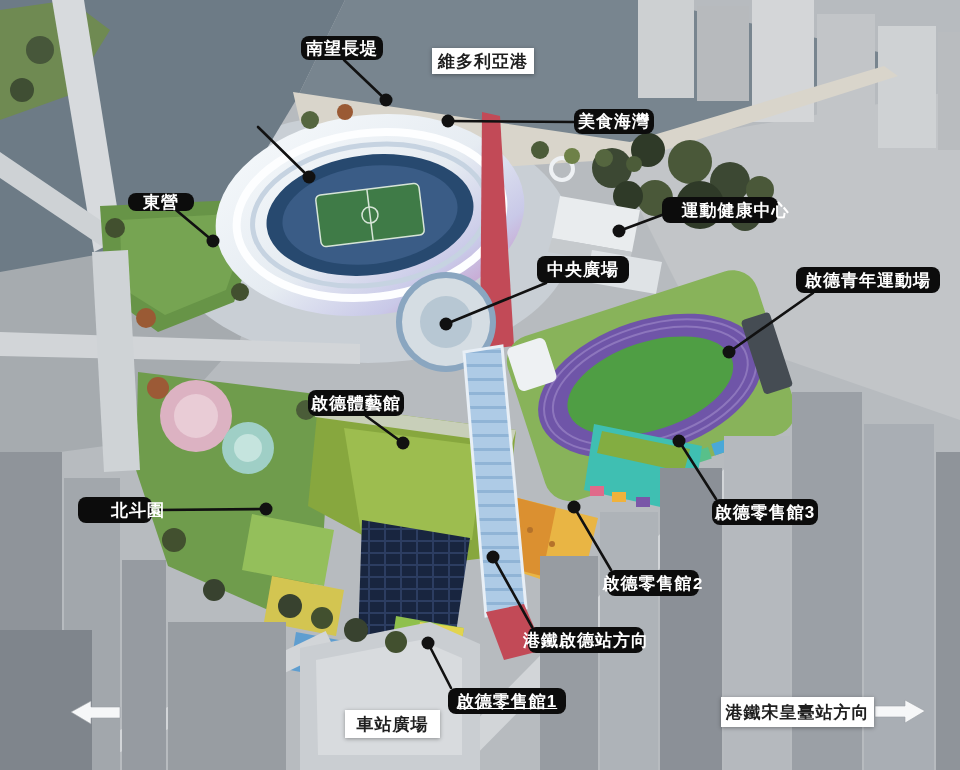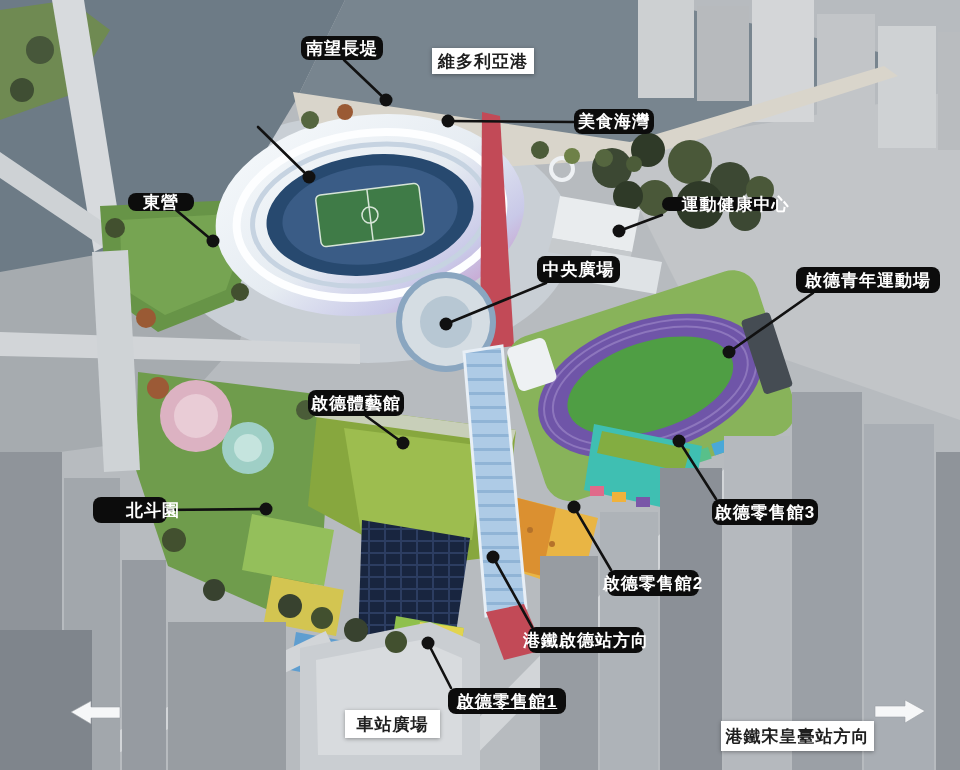--- a/index.html
+++ b/index.html
@@ -265,26 +265,26 @@
       <circle cx="428" cy="643" r="6.5" fill="#111111"></circle>
       <polygon points="71,712 91,701 91,707 120,707 120,718 91,718 91,724" fill="#f6f7f8" stroke="#9aa0a5" stroke-width="0.6"></polygon>
       <polygon points="925,711 905,700 905,706 875,706 875,717 905,717 905,723" fill="#f6f7f8" stroke="#9aa0a5" stroke-width="0.6"></polygon>
     </svg>
 
   <div class="labels">
       <div class="ann pill" style="left: 301px; top: 36px; width: 82px; height: 24px;">南望長堤</div>
       <div class="ann box" style="left: 432px; top: 48px; width: 102px; height: 26px;">維多利亞港</div>
       <div class="ann pill" style="left: 128px; top: 193px; width: 66px; height: 18px;">東營</div>
       <div class="ann pill" style="left: 574px; top: 109px; width: 80px; height: 25px;">美食海灣</div>
-      <div class="ann pill" style="left: 662px; top: 197px; width: 116px; height: 14px; padding-left: 31px;">運動健康中心</div>
-      <div class="ann pill" style="left: 537px; top: 256px; width: 83px; height: 27px;">中央廣場</div>
+      <div class="ann pill" style="left: 662px; top: 197px; width: 116px; height: 26px; padding-left: 31px;">運動健康中心</div>
+      <div class="ann pill" style="left: 537px; top: 256px; width: 92px; height: 27px;">中央廣場</div>
       <div class="ann pill" style="left: 796px; top: 267px; width: 144px; height: 26px;">啟德青年運動場</div>
       <div class="ann pill" style="left: 308px; top: 390px; width: 96px; height: 26px; font-family: Liberation Mono, monospace;">啟德體藝館</div>
-      <div class="ann pill" style="left: 93px; top: 497px; width: 74px; height: 26px; padding-left: 46px;">北斗園</div>
+      <div class="ann pill" style="left: 78px; top: 497px; width: 74px; height: 26px; padding-left: 46px;">北斗園</div>
       <div class="ann pill" style="left: 712px; top: 499px; width: 106px; height: 26px;">啟德零售館3</div>
-      <div class="ann pill" style="left: 607px; top: 570px; width: 92px; height: 26px;">啟德零售館2</div>
+      <div class="ann pill" style="left: 607px; top: 570px; width: 92px; height: 26px; font-family: Liberation Mono, monospace;">啟德零售館2</div>
       <div class="ann pill" style="left: 528px; top: 627px; width: 116px; height: 26px;">港鐵啟德站方向</div>
       <div class="ann pill" style="left: 448px; top: 688px; width: 118px; height: 26px; text-decoration: underline;">啟德零售館1</div>
       <div class="ann box" style="left: 345px; top: 710px; width: 95px; height: 28px;">車站廣場</div>
-      <div class="ann box" style="left: 721px; top: 697px; width: 153px; height: 30px; margin-top: 24px;">港鐵宋皇臺站方向</div>
+      <div class="ann box" style="left: 721px; top: 697px; width: 153px; height: 30px;">港鐵宋皇臺站方向</div>
     </div>
 
 </div>
 
 </body></html>

